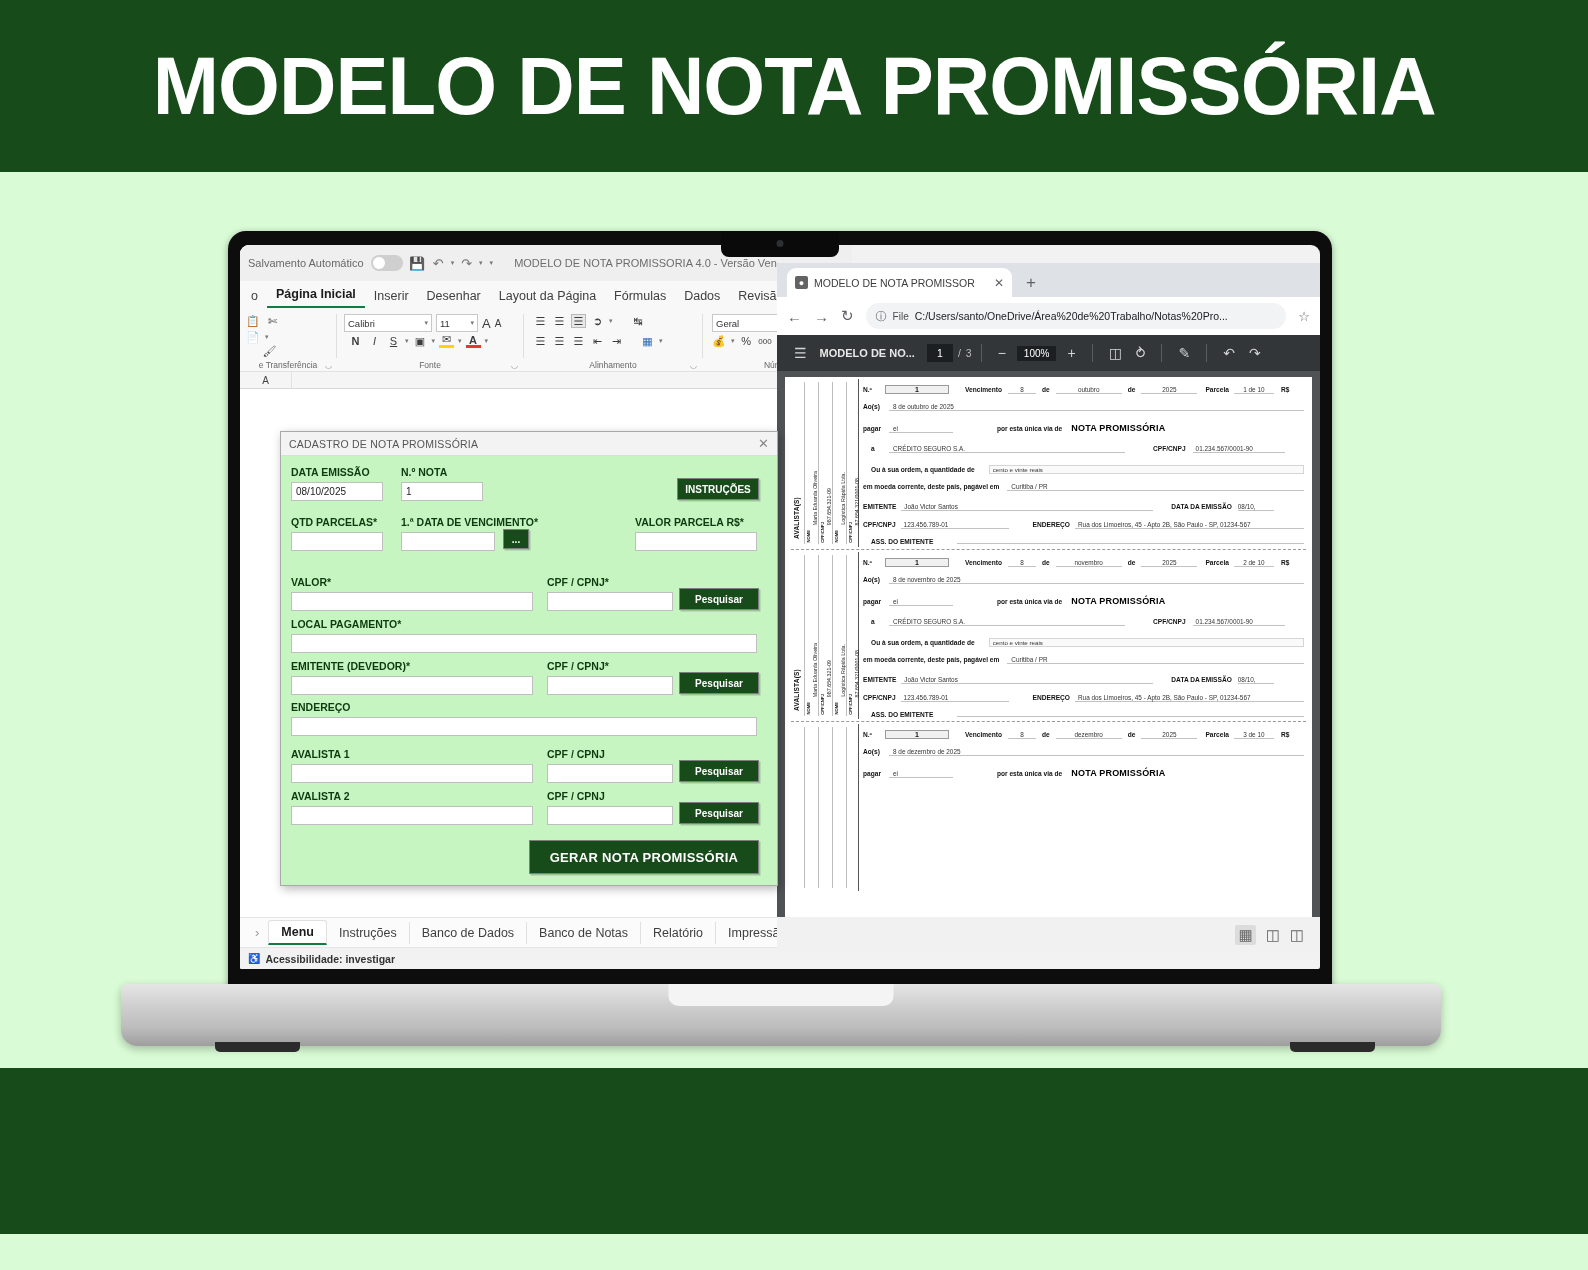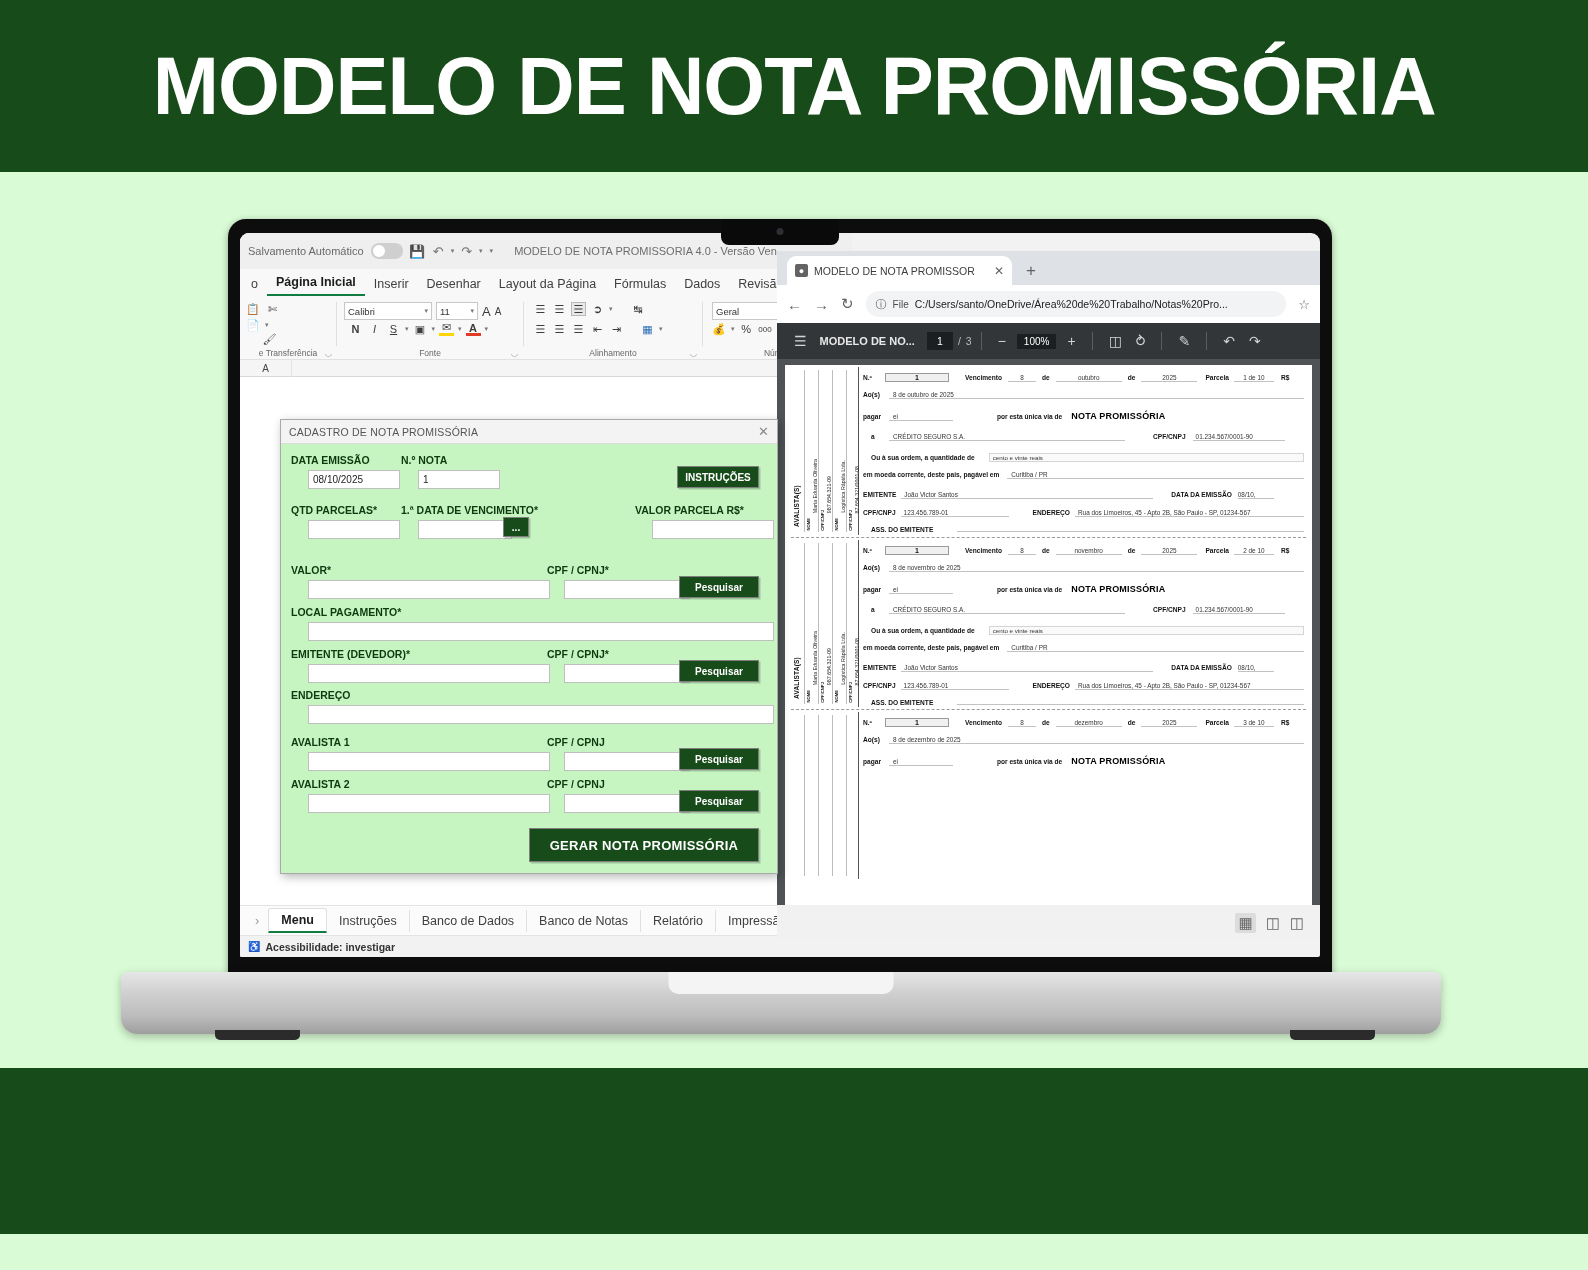--- a/index.html
+++ b/index.html
@@ -33,21 +33,21 @@
   .banner-sub1 {
     color: #ffffff; font-size: 47px; line-height: 1.18;
     white-space: nowrap;
   }
   .banner-sub2 {
     color: #ffffff; font-size: 47px; font-weight: bold; line-height: 1.18;
     white-space: nowrap;
   }
 
   
-  #laptop { position: absolute; left: 0; top: 172px; width: 1472px; height: 896px; }
+  #laptop { position: absolute; left: 0; top: 184px; width: 1472px; height: 896px; }
 
   #laptop-lid {
     position: absolute; left: 228px; top: 47px;
     width: 1104px; height: 765px;
     background: #0d0d0d;
     border-radius: 18px 18px 4px 4px;
     box-shadow: 0 2px 7px rgba(0,0,0,0.35);
   }
   #laptop-notch {
     position: absolute; left: 50%; top: 0; transform: translateX(-50%);
@@ -206,21 +206,21 @@
     padding: 0 8px;
   }
   #uf-title .t { font-size: 10.5px; color: #555; letter-spacing: .2px; }
   #uf-title .x { font-size: 13px; color: #888; }
   #uf-body { position: relative; padding: 10px 12px; height: 431px; }
 
   .lab { font-size: 10.5px; font-weight: bold; color: #0d3b10; white-space: nowrap; position: absolute; }
   .fld {
     position: absolute; background: #ffffff; border: 1px solid #bfbfbf;
     height: 19px; font-size: 10px; color: #222;
-    display: flex; align-items: center; padding-left: 4px; margin-left: 17px;
+    display: flex; align-items: center; padding-left: 4px;
   }
   .gbtn {
     position: absolute; background: #174b19; color: #ffffff;
     font-size: 10px; font-weight: bold;
     display: flex; align-items: center; justify-content: center;
     border: 1px solid #7f7f7f; box-shadow: 1.5px 1.5px 0 rgba(0,0,0,0.2);
     white-space: nowrap;
   }
   #btn-gerar { font-size: 13px; letter-spacing: .3px; }
 

